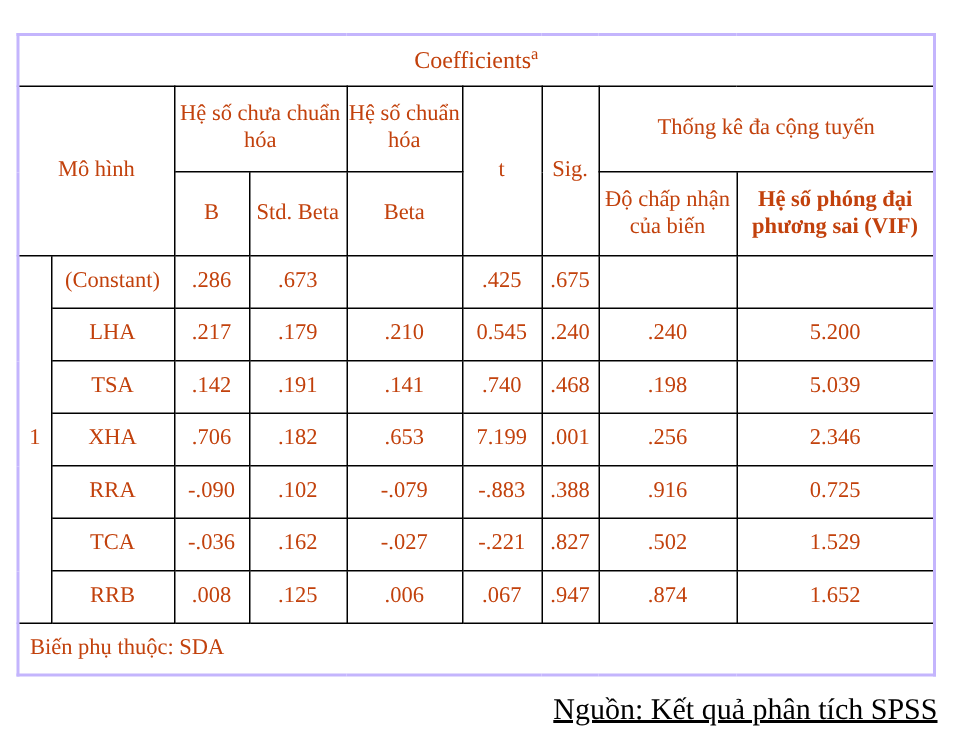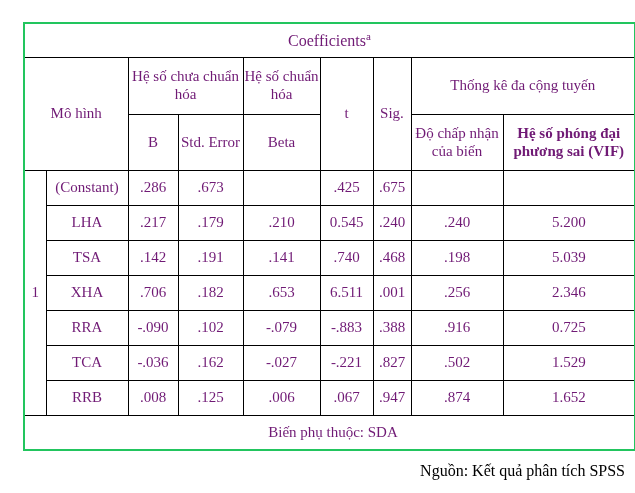--- a/index.html
+++ b/index.html
@@ -12,28 +12,28 @@
     color: #000000;
   }
   .page {
     position: relative;
     width: 635px;
     height: 493px;
     overflow: hidden;
   }
   table.coef-table {
     position: absolute;
-    left: 23px;
+    left: 11px;
     top: 22px;
     width: 611px;
     border-collapse: collapse;
     table-layout: fixed;
-    border: 2px solid #22c55e;
+    border: 2px solid #c4b5fd;
     font-size: 15px;
-    color: #701a75;
+    color: #c2410c;
   }
   table.coef-table td {
     border: 1px solid #000000;
     text-align: center;
     vertical-align: middle;
     padding: 0;
     line-height: 1.18;
     overflow: hidden;
   }
   tr.title-row td {
@@ -44,29 +44,30 @@
     font-size: 11px;
   }
   tr.header-row-1 td { height: 56px; }
   tr.header-row-2 td { height: 55px; }
   tr.data-row td { height: 34px; font-family: Liberation Serif, serif; }
   td.pad-sm { padding: 0 10px; }
   td.pad-md { padding: 0 14px; }
   td.pad-lg { padding: 0 6px; font-weight: bold; }
   tr.footer-row td {
     height: 33px;
-    text-align: center;
+    text-align: left;
     padding-left: 7px;
   }
   .source-note {
     position: absolute;
     top: 462px;
     right: 10px;
-    font-size: 16px;
+    font-size: 20px;
     text-align: left;
+    text-decoration: underline;
   }
 </style>
 </head>
 <body>
 
 <div class="page">
   <table class="coef-table">
     <colgroup>
       <col style="width:22px">
       <col style="width:82px">
@@ -85,21 +86,21 @@
       <tr class="header-row-1">
         <td colspan="2" rowspan="2">Mô hình</td>
         <td colspan="2">Hệ số chưa chuẩn hóa</td>
         <td class="pad-md">Hệ số chuẩn hóa</td>
         <td rowspan="2">t</td>
         <td rowspan="2">Sig.</td>
         <td colspan="2">Thống kê đa cộng tuyến</td>
       </tr>
       <tr class="header-row-2">
         <td>B</td>
-        <td class="pad-sm">Std. Error</td>
+        <td class="pad-sm">Std. Beta</td>
         <td>Beta</td>
         <td class="pad-sm">Độ chấp nhận của biến</td>
         <td class="pad-lg">Hệ số phóng đại phương sai (VIF)</td>
       </tr>
       <tr class="data-row">
         <td rowspan="7">1</td>
         <td>(Constant)</td>
         <td>.286</td>
         <td>.673</td>
         <td></td>
@@ -126,21 +127,21 @@
         <td>.740</td>
         <td>.468</td>
         <td>.198</td>
         <td>5.039</td>
       </tr>
       <tr class="data-row">
         <td>XHA</td>
         <td>.706</td>
         <td>.182</td>
         <td>.653</td>
-        <td>6.511</td>
+        <td>7.199</td>
         <td>.001</td>
         <td>.256</td>
         <td>2.346</td>
       </tr>
       <tr class="data-row">
         <td>RRA</td>
         <td>-.090</td>
         <td>.102</td>
         <td>-.079</td>
         <td>-.883</td>

